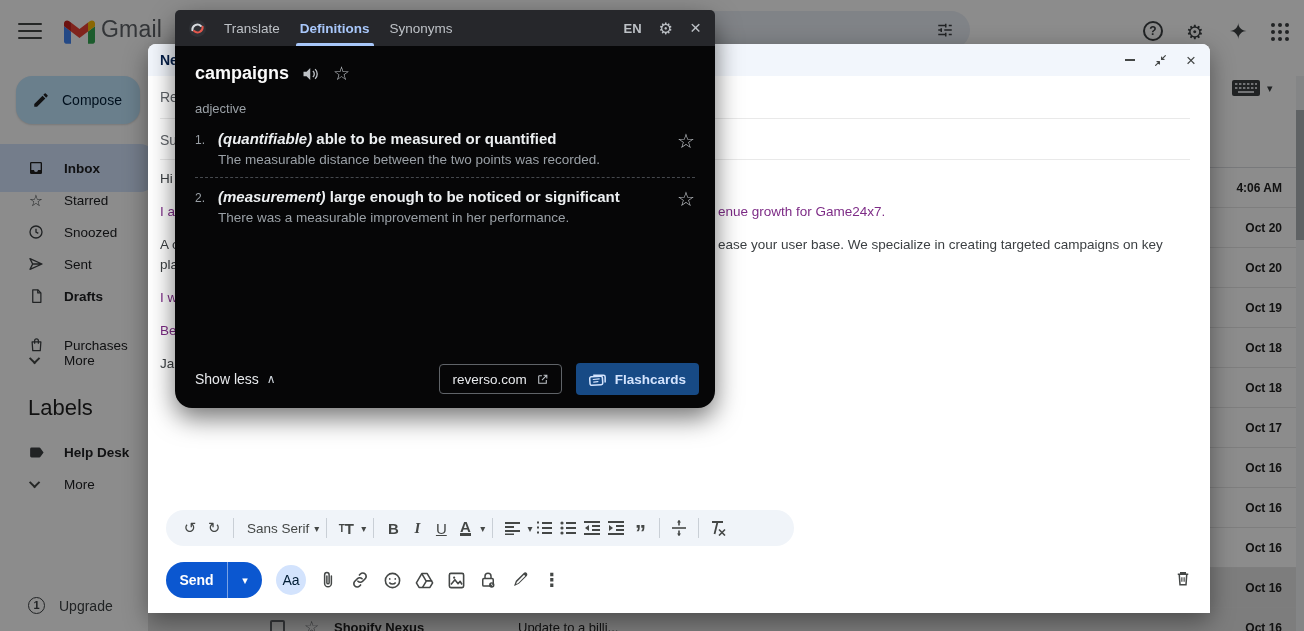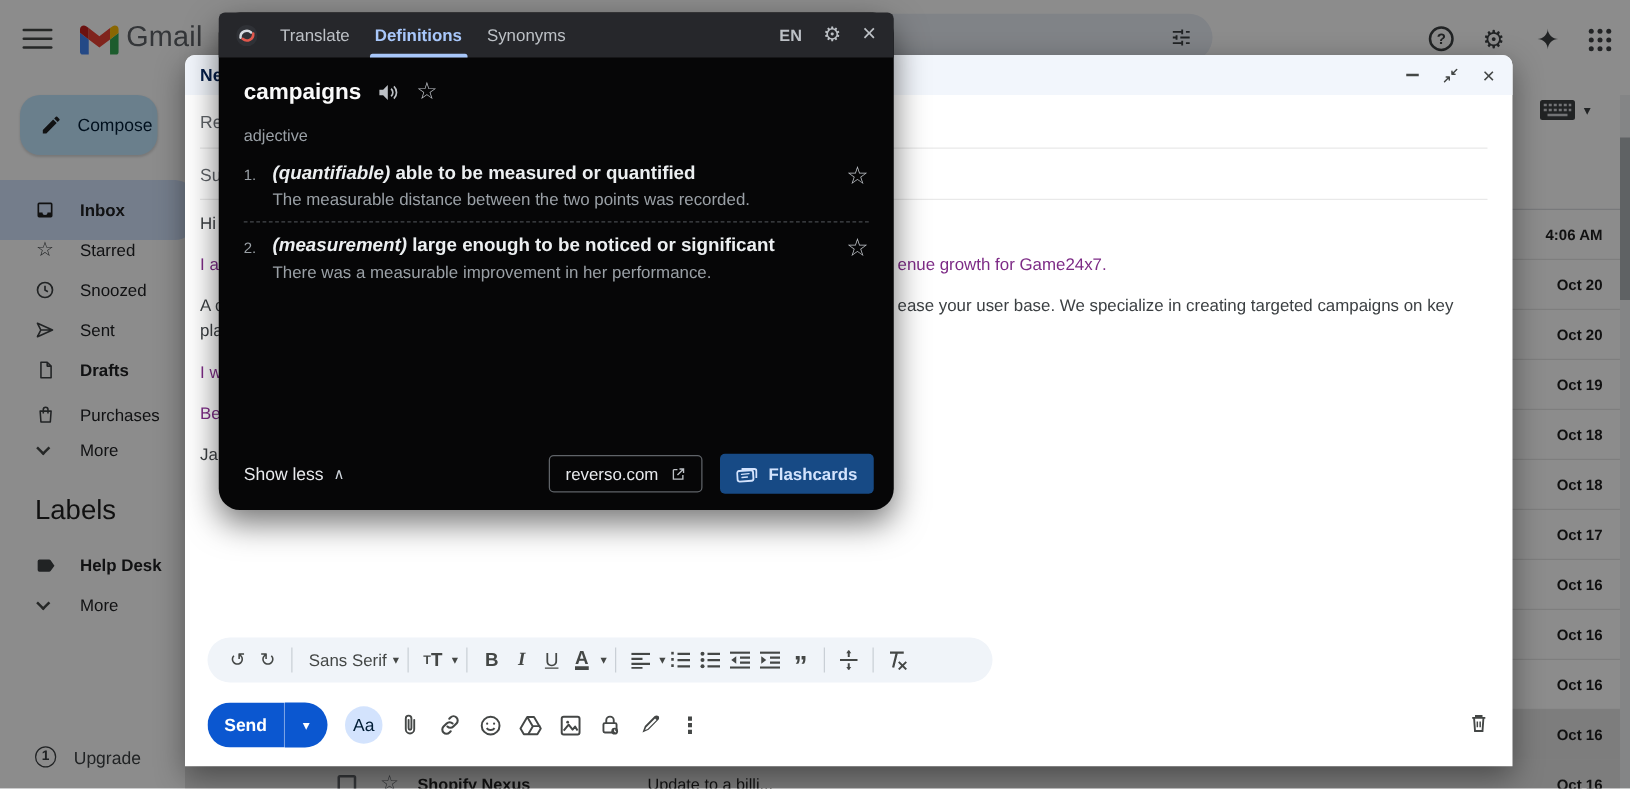--- a/index.html
+++ b/index.html
@@ -14,21 +14,21 @@
   .hamb span { display:block; height:2px; background:#444746; margin-bottom:5px; border-radius:1px; }
   .gmail-word { position:absolute; left:101px; top:16px; font-size:23px; color:#5f6368; letter-spacing:.2px; }
   .searchpill { position:absolute; left:285px; top:11px; width:685px; height:38px; border-radius:24px; background:#e9eef6; }
   .tune { position:absolute; right:16px; top:10px; color:#3c4043; }
   .tb-ico { position:absolute; top:20px; color:#3c4043; font-size:20px; line-height:24px; }
   .help-circ { position:absolute; left:1143px; top:21px; width:20px; height:20px; border:2px solid #3c4043; border-radius:50%; font-size:12px; font-weight:700; color:#3c4043; text-align:center; line-height:17px; }
   .grid9 { position:absolute; left:1271px; top:23px; display:grid; grid-template-columns:repeat(3,4px); grid-gap:3px; }
   .grid9 span { width:4px; height:4px; border-radius:2px; background:#3c4043; }
 
   
-  .compose-pill { position:absolute; left:16px; top:76px; width:110px; height:48px; border-radius:16px; background:#c2e7ff; display:flex; align-items:center; gap:12px; padding-left:16px; color:#001d35; font-size:14px; font-weight:500; box-shadow:0 1px 2px rgba(0,0,0,.15); }
+  .compose-pill { position:absolute; left:16px; top:76px; width:124px; height:48px; border-radius:16px; background:#c2e7ff; display:flex; align-items:center; gap:12px; padding-left:16px; color:#001d35; font-size:14px; font-weight:500; box-shadow:0 1px 2px rgba(0,0,0,.15); }
   .srow { position:absolute; left:0; width:156px; height:48px; display:flex; align-items:center; font-size:13.5px; color:#202124; }
   .srow .sic { width:18px; margin-left:27px; display:flex; justify-content:center; color:#3c4043; font-size:16px; }
   .srow .slab { margin-left:19px; }
   .srow.sel { background:#d3e3fd; border-radius:0 16px 16px 0; font-weight:700; }
   .srow.boldlab { font-weight:700; }
   .labels-h { position:absolute; left:28px; top:395px; font-size:22px; color:#1f1f1f; }
   .chev { display:inline-block; width:8px; height:8px; border-left:2px solid #444746; border-bottom:2px solid #444746; transform:rotate(-45deg) translateY(-2px); }
   .upgrade { position:absolute; left:28px; top:597px; display:flex; align-items:center; gap:14px; font-size:14px; color:#3c4043; }
   .one-circ { width:17px; height:17px; border:1.6px solid #3c4043; border-radius:50%; font-size:11px; font-weight:700; text-align:center; line-height:15px; }
 
@@ -191,21 +191,21 @@
     </div>
     <div class="srow boldlab" style="top:272px">
       <span class="sic">
           <svg width="15" height="16" viewBox="0 0 24 24" fill="none" stroke="#3c4043" stroke-width="2" stroke-linejoin="round">
             <path d="M6 2h8l5 5v15H6V2z"></path>
             <path d="M14 2v5h5"></path>
           </svg>
         </span>
       <span class="slab">Drafts</span>
     </div>
-    <div class="srow" style="top:308px">
+    <div class="srow" style="top:321px">
       <span class="sic">
           <svg width="15" height="16" viewBox="0 0 24 24" fill="none" stroke="#3c4043" stroke-width="2" stroke-linejoin="round">
             <path d="M5 7h14l-1 14H6L5 7z"></path>
             <path d="M9 10V5a3 3 0 0 1 6 0v5"></path>
           </svg>
         </span>
       <span class="slab">Purchases</span>
     </div>
     <div class="srow" style="top:336px">
       <span class="sic">

